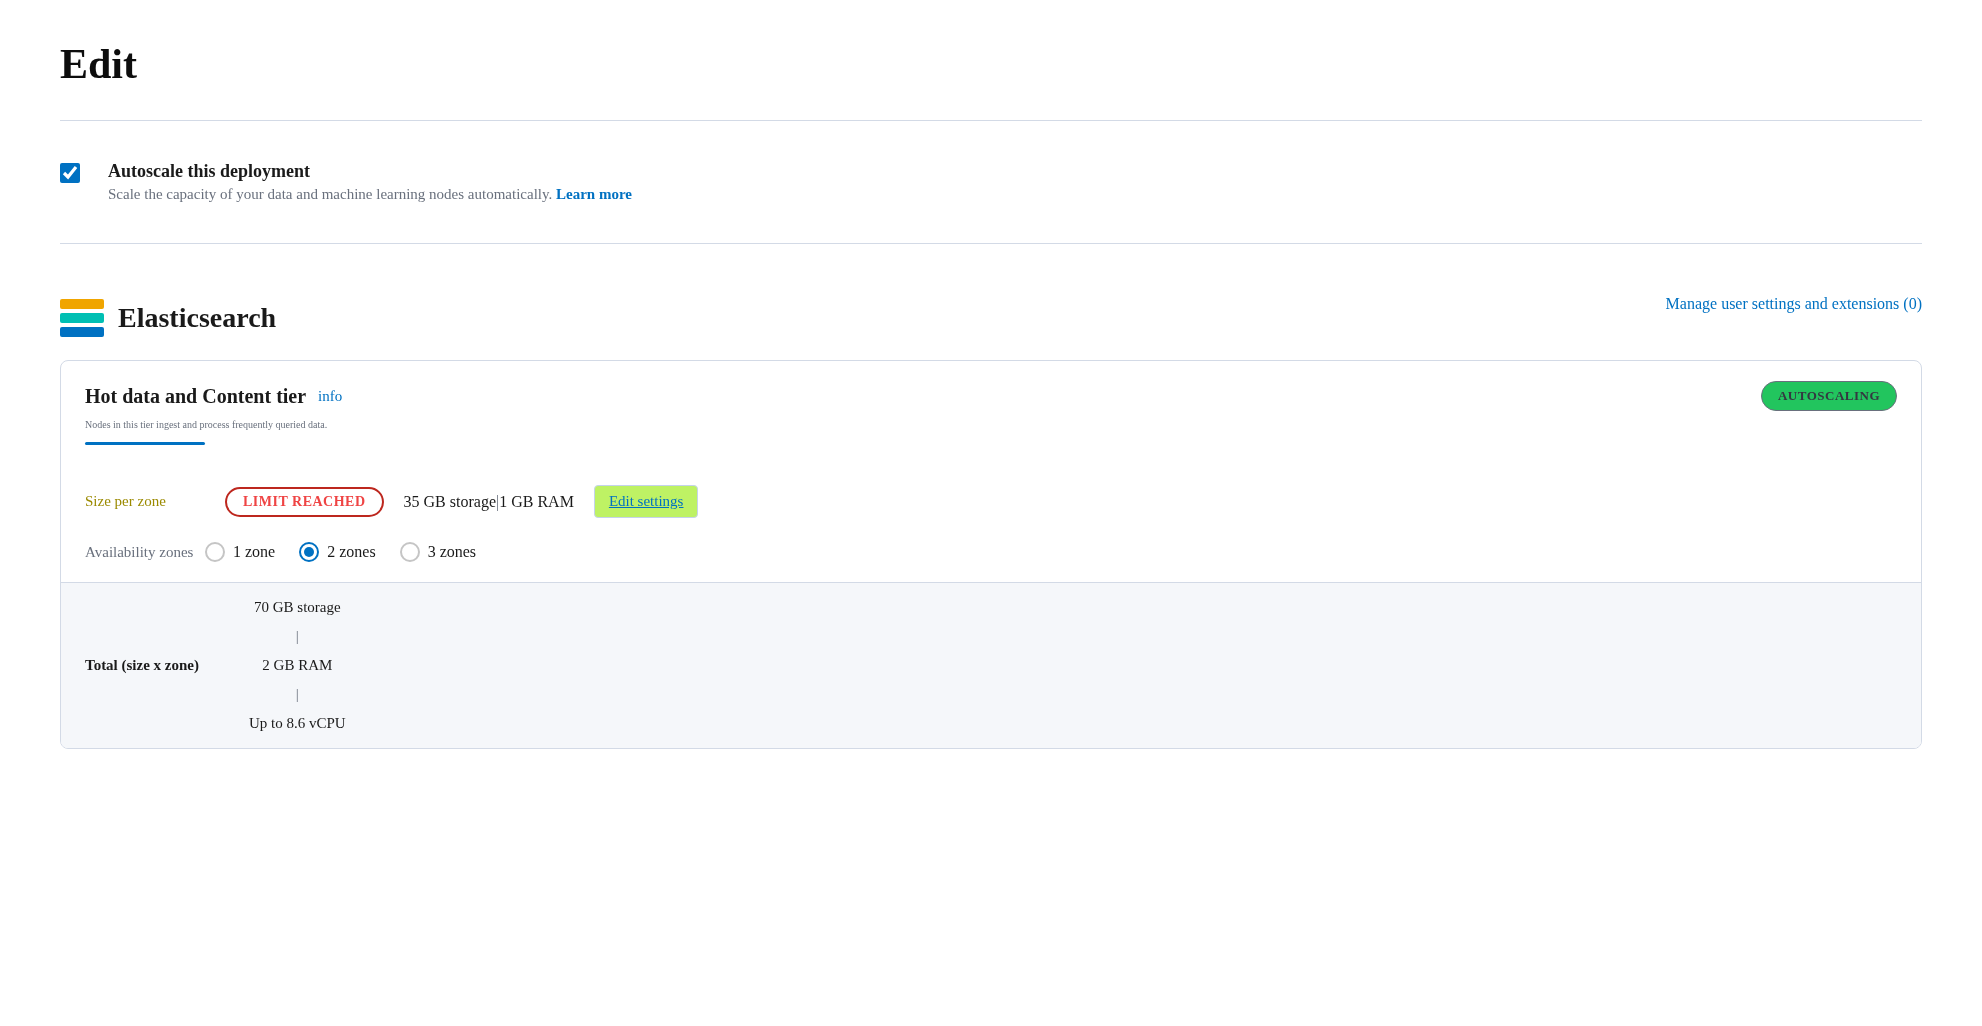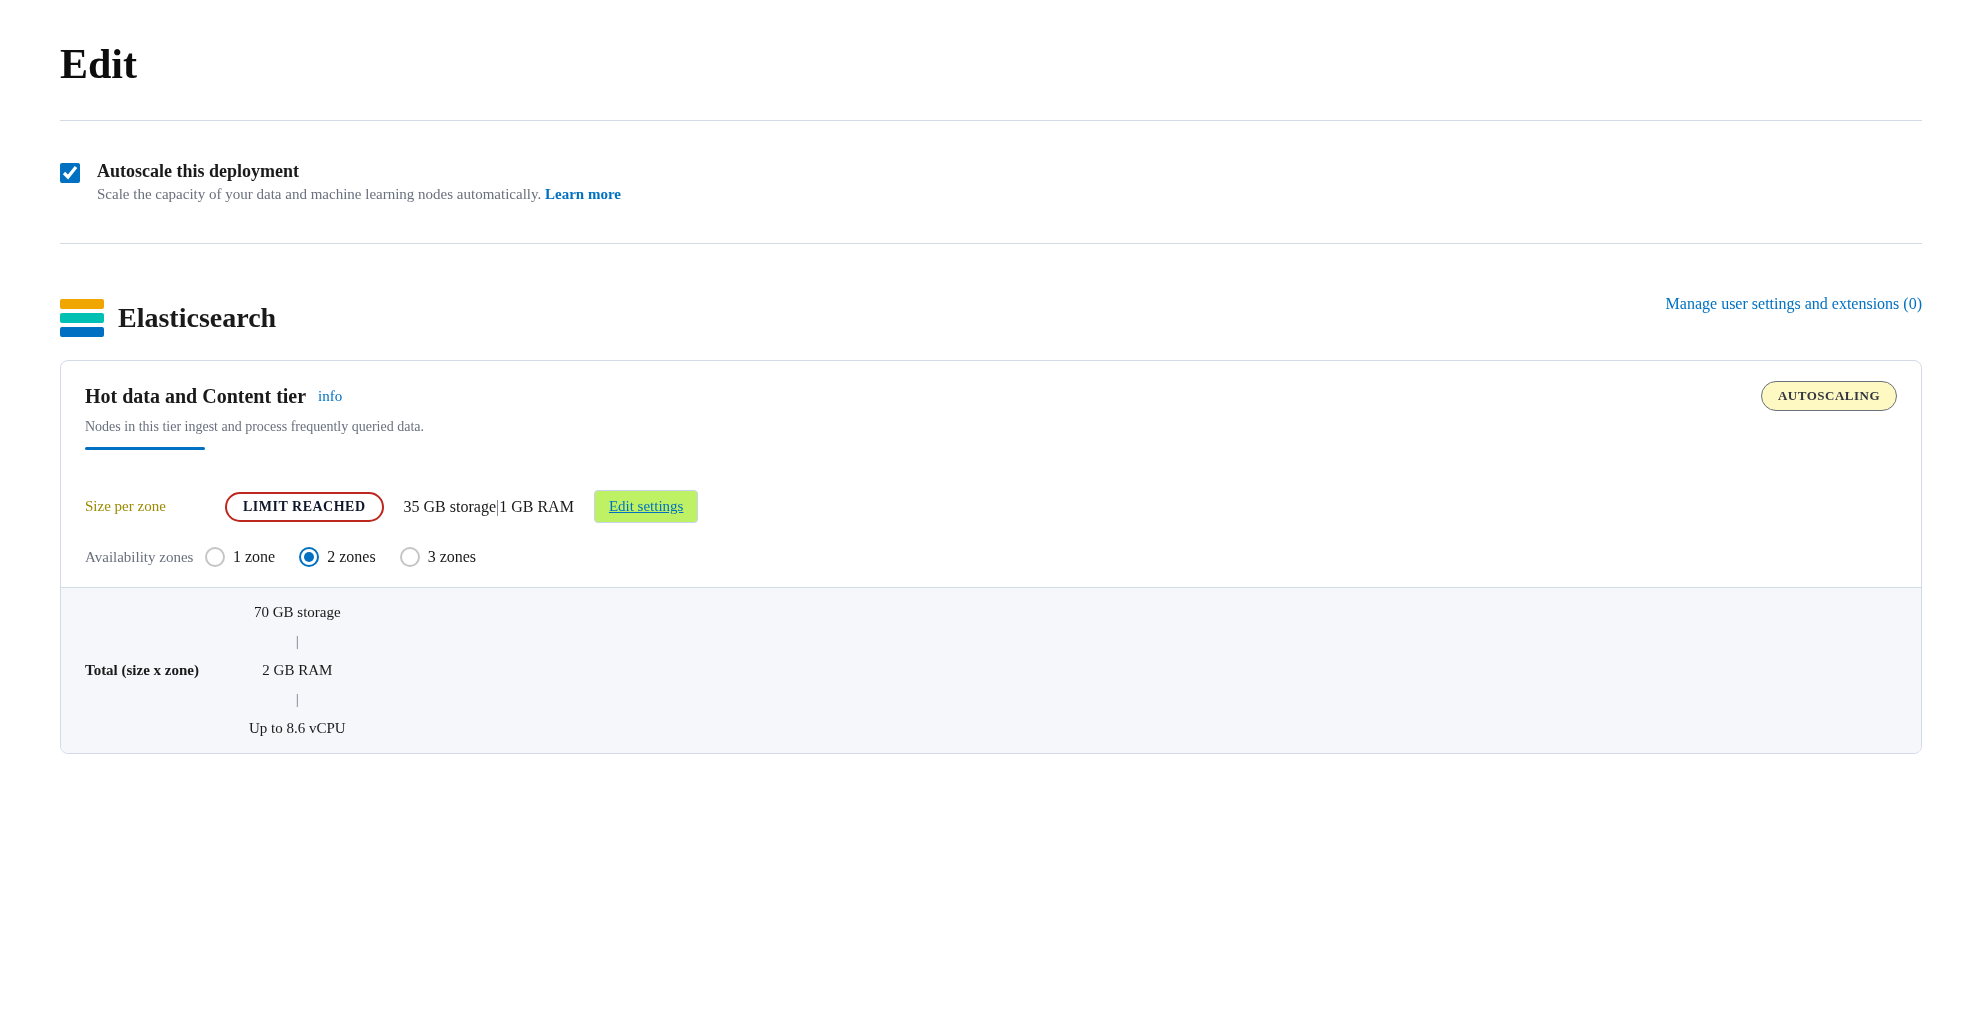--- a/index.html
+++ b/index.html
@@ -21,21 +21,21 @@
     .divider {
       border: none;
       border-top: 1px solid #d3dae6;
       margin: 24px 0;
     }
 
     
     .autoscale-section {
       display: flex;
       align-items: flex-start;
-      gap: 17px;
+      gap: 28px;
       padding: 16px 0;
     }
 
     .checkbox-container {
       margin-top: 2px;
       flex-shrink: 0;
     }
 
     .checkbox-container input[type="checkbox"] {
       width: 20px;
@@ -149,25 +149,25 @@
     }
 
     .autoscaling-badge {
       border: 1.5px solid #69707d;
       border-radius: 20px;
       padding: 6px 16px;
       font-size: 13px;
       font-weight: 600;
       color: #343741;
       letter-spacing: 0.5px;
-      background: #fef9c3;
+      background: #22c55e;
     }
 
     .tier-description {
-      font-size: 14px;
+      font-size: 10px;
       color: #69707d;
       margin-bottom: 12px;
     }
 
     .tier-underline {
       width: 120px;
       height: 3px;
       background: #0071c2;
       border-radius: 2px;
       margin-bottom: 0;
@@ -192,21 +192,21 @@
       font-weight: 500;
       min-width: 120px;
     }
 
     .limit-badge {
       border: 2px solid #bd271e;
       border-radius: 20px;
       padding: 5px 16px;
       font-size: 14px;
       font-weight: 700;
-      color: #0f172a;
+      color: #ef4444;
       letter-spacing: 0.5px;
       white-space: nowrap;
     }
 
     .size-specs {
       font-size: 16px;
       color: #1a1a1a;
       display: flex;
       align-items: flex-end;
     }

